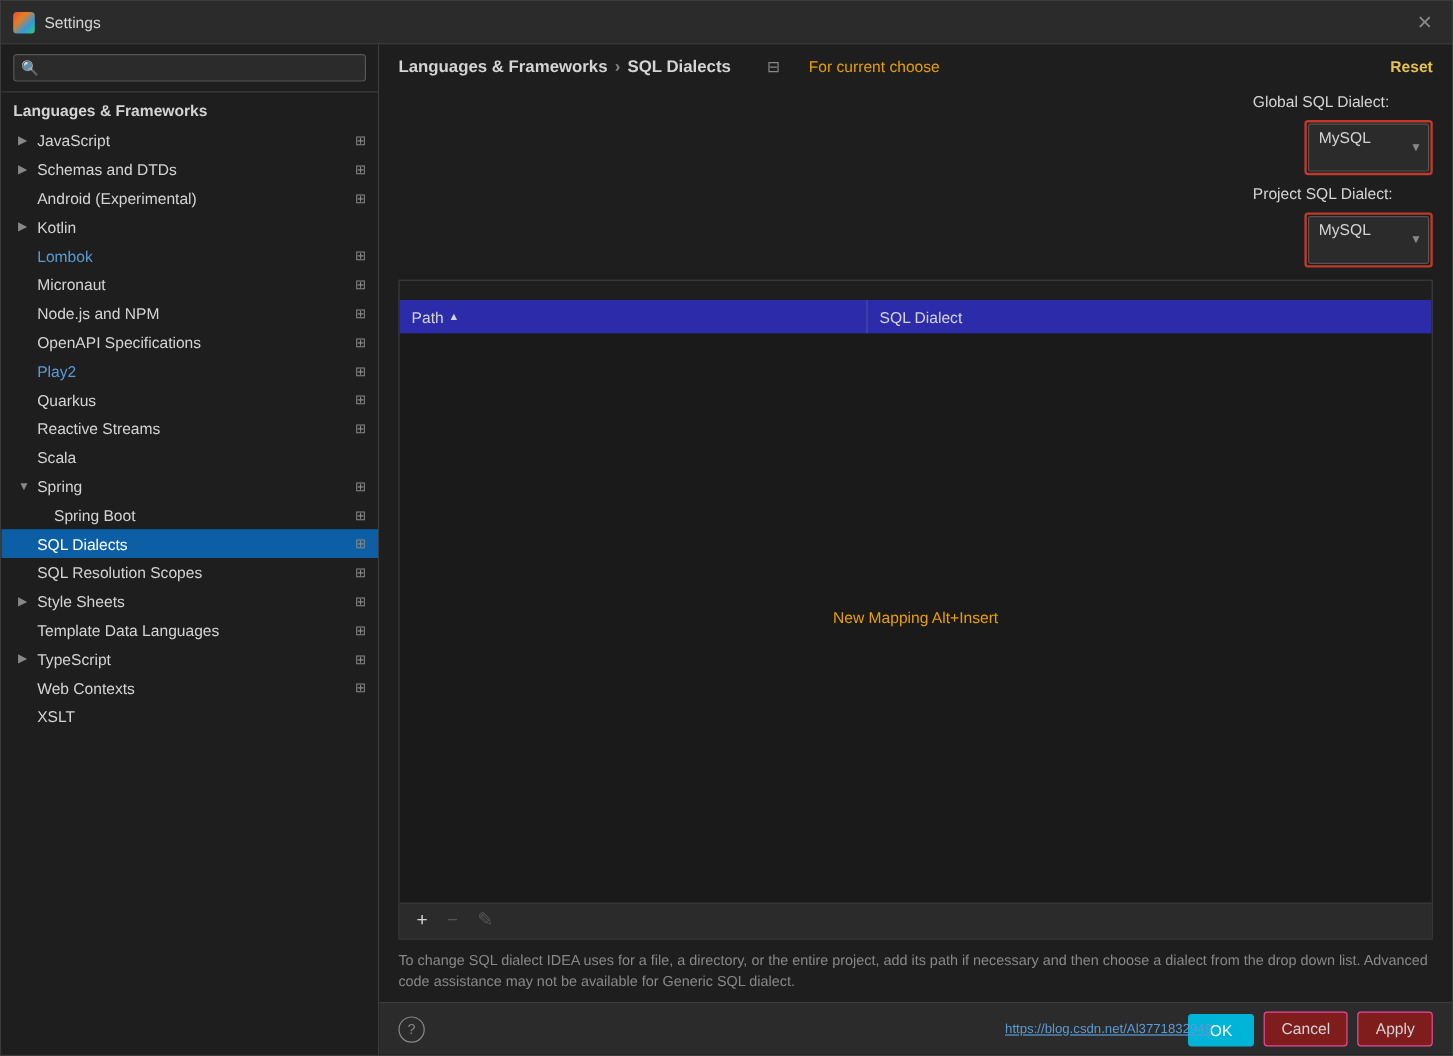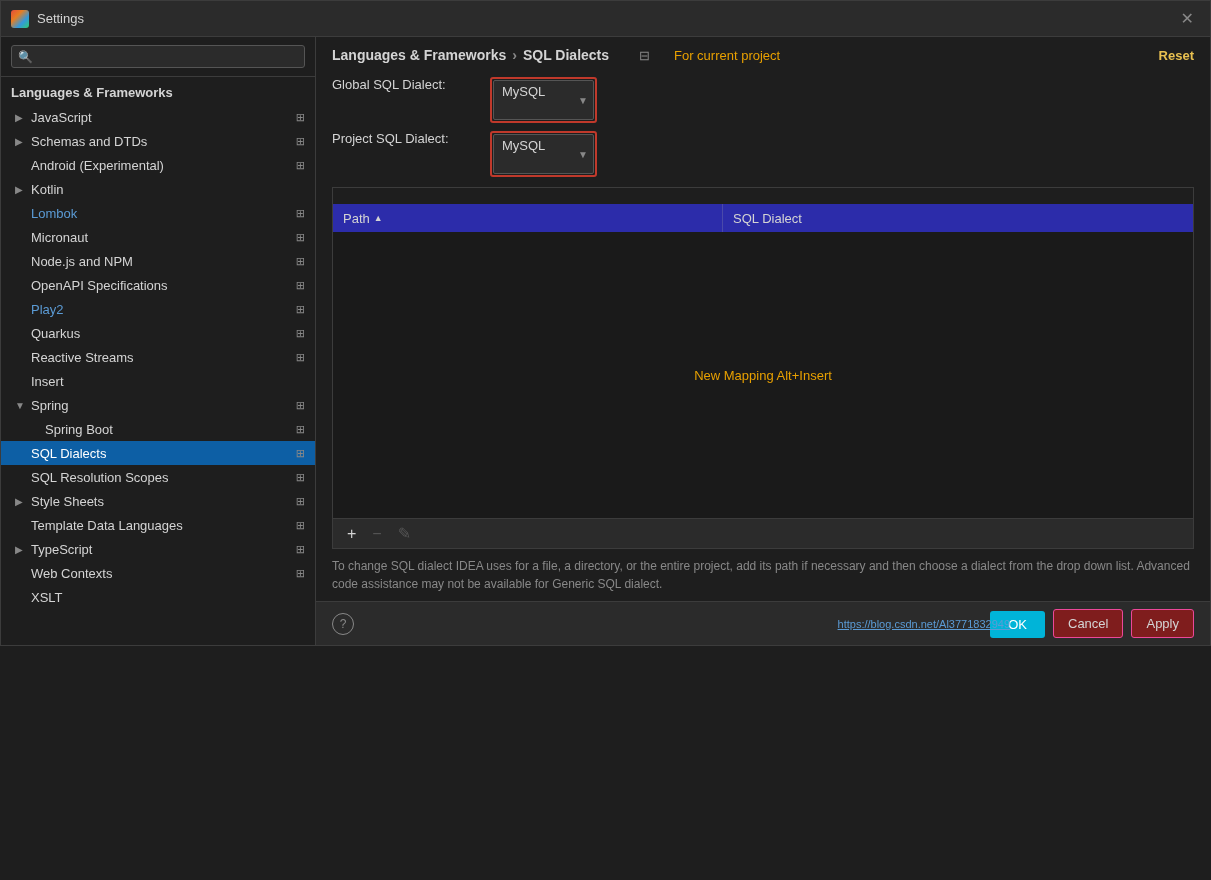--- a/index.html
+++ b/index.html
@@ -8,21 +8,21 @@
       color: #d4d4d4;
       font-family: 'Segoe UI', Arial, sans-serif;
       font-size: 13px;
       width: 1211px;
       height: 880px;
       overflow: hidden;
     }
 
     .window {
       width: 1211px;
-      height: 646px;
+      height: 880px;
       background: #1e1e1e;
       border: 1px solid #3c3c3c;
       display: flex;
       flex-direction: column;
     }
 
     .title-bar {
       background: #2b2b2b;
       height: 36px;
       display: flex;
@@ -217,22 +217,23 @@
     .dialect-settings {
       padding: 6px 16px 10px 16px;
       display: flex;
       flex-direction: column;
       gap: 8px;
       flex-shrink: 0;
     }
 
     .dialect-row {
       display: flex;
-      align-items: flex-start;
+      align-items: flex-end;
       gap: 8px;
+      flex-direction: column;
     }
 
     .dialect-label {
       color: #d4d4d4;
       font-size: 13px;
       min-width: 150px;
     }
 
     .dialect-select-wrapper {
       border: 2px solid #c0392b;
@@ -499,21 +500,21 @@
           <span class="item-label">Quarkus</span>
           <span class="item-icon">⊞</span>
         </div>
         <div class="sidebar-item">
           <span class="expand-arrow" style="visibility:hidden"></span>
           <span class="item-label">Reactive Streams</span>
           <span class="item-icon">⊞</span>
         </div>
         <div class="sidebar-item">
           <span class="expand-arrow" style="visibility:hidden"></span>
-          <span class="item-label">Insert</span>
+          <span class="item-label">Scala</span>
         </div>
         <div class="sidebar-item">
           <span class="expand-arrow">▼</span>
           <span class="item-label">Spring</span>
           <span class="item-icon">⊞</span>
         </div>
         <div class="sidebar-item indented">
           <span class="expand-arrow" style="visibility:hidden"></span>
           <span class="item-label">Spring Boot</span>
           <span class="item-icon">⊞</span>
@@ -557,21 +558,21 @@
 
     <div class="right-panel">
       <div class="panel-header">
         <div class="breadcrumb">
           <span class="parent">Languages &amp; Frameworks</span>
           <span class="sep">›</span>
           <span class="current">SQL Dialects</span>
         </div>
         <div style="display:flex; align-items:center; margin-left: 30px;">
           <span style="color:#888; font-size:13px; margin-right:4px;">⊟</span>
-          <span class="for-current-project">For current project</span>
+          <span class="for-current-project">For current choose</span>
         </div>
         <div class="header-right">
           <span class="reset-btn">Reset</span>
         </div>
       </div>
 
       <div class="dialect-settings">
         <div class="dialect-row">
           <span class="dialect-label">Global SQL Dialect:</span>
           <div class="dialect-select-wrapper">

